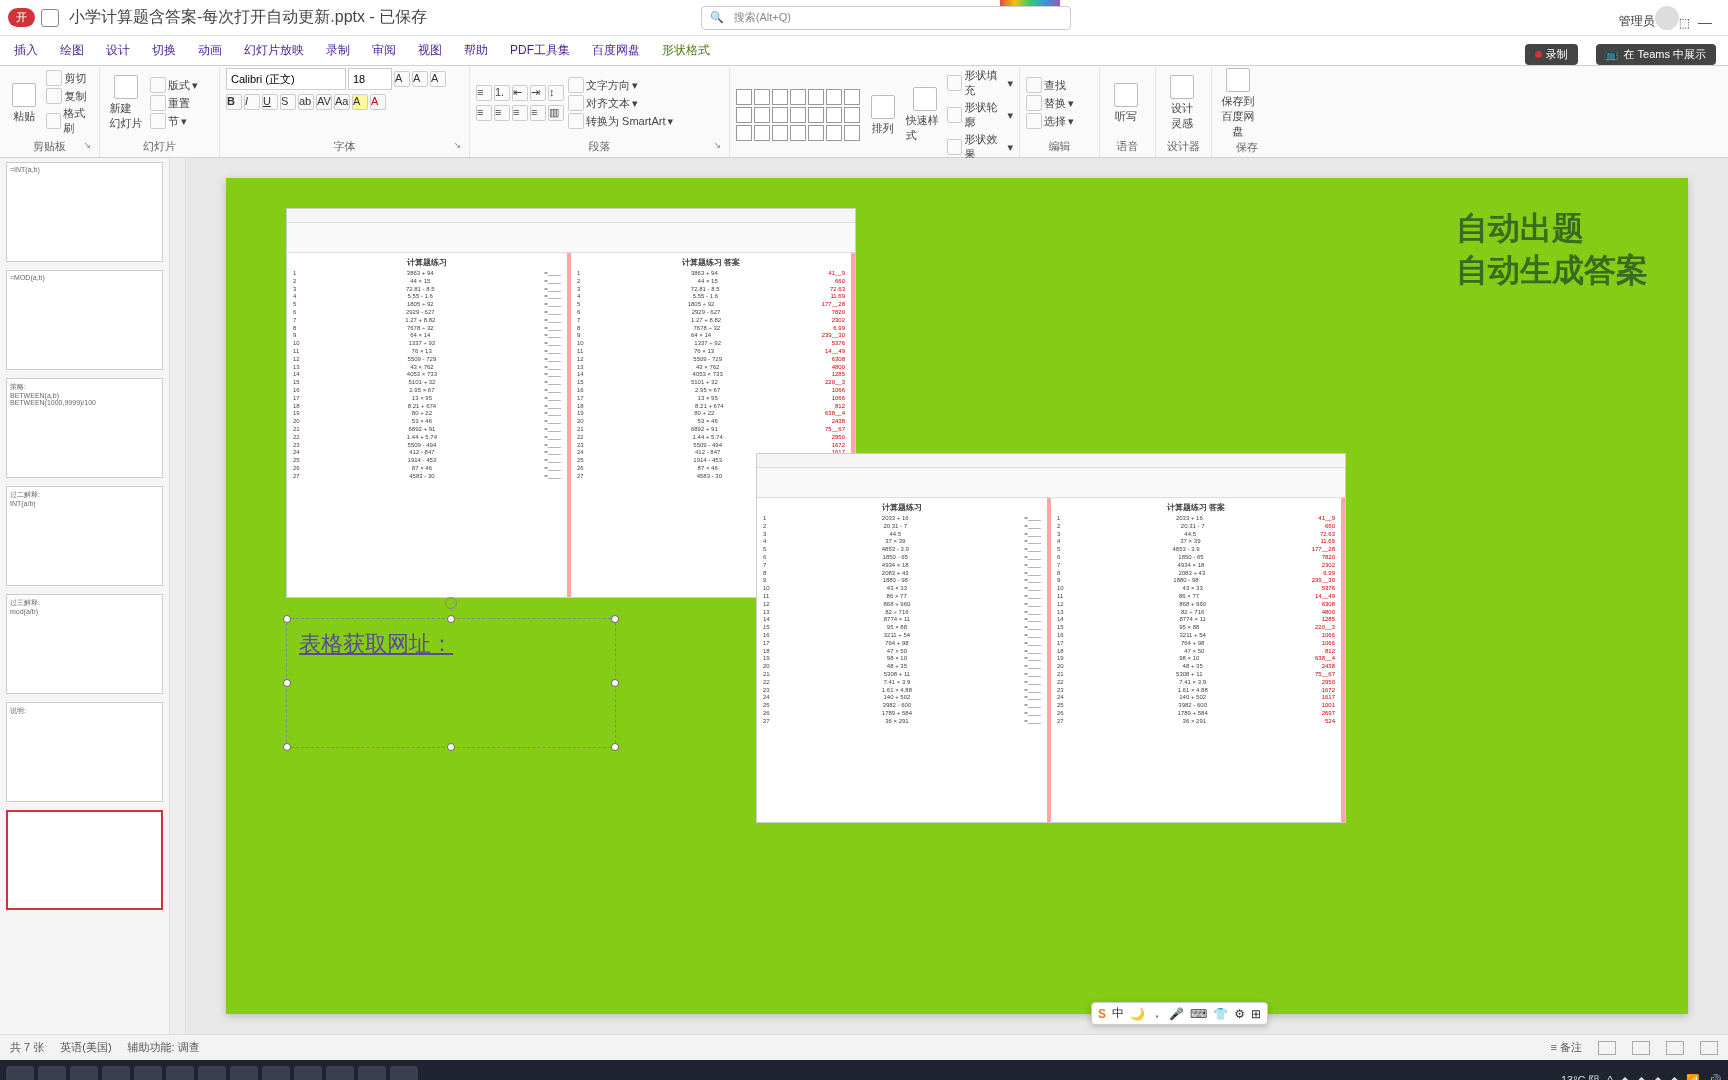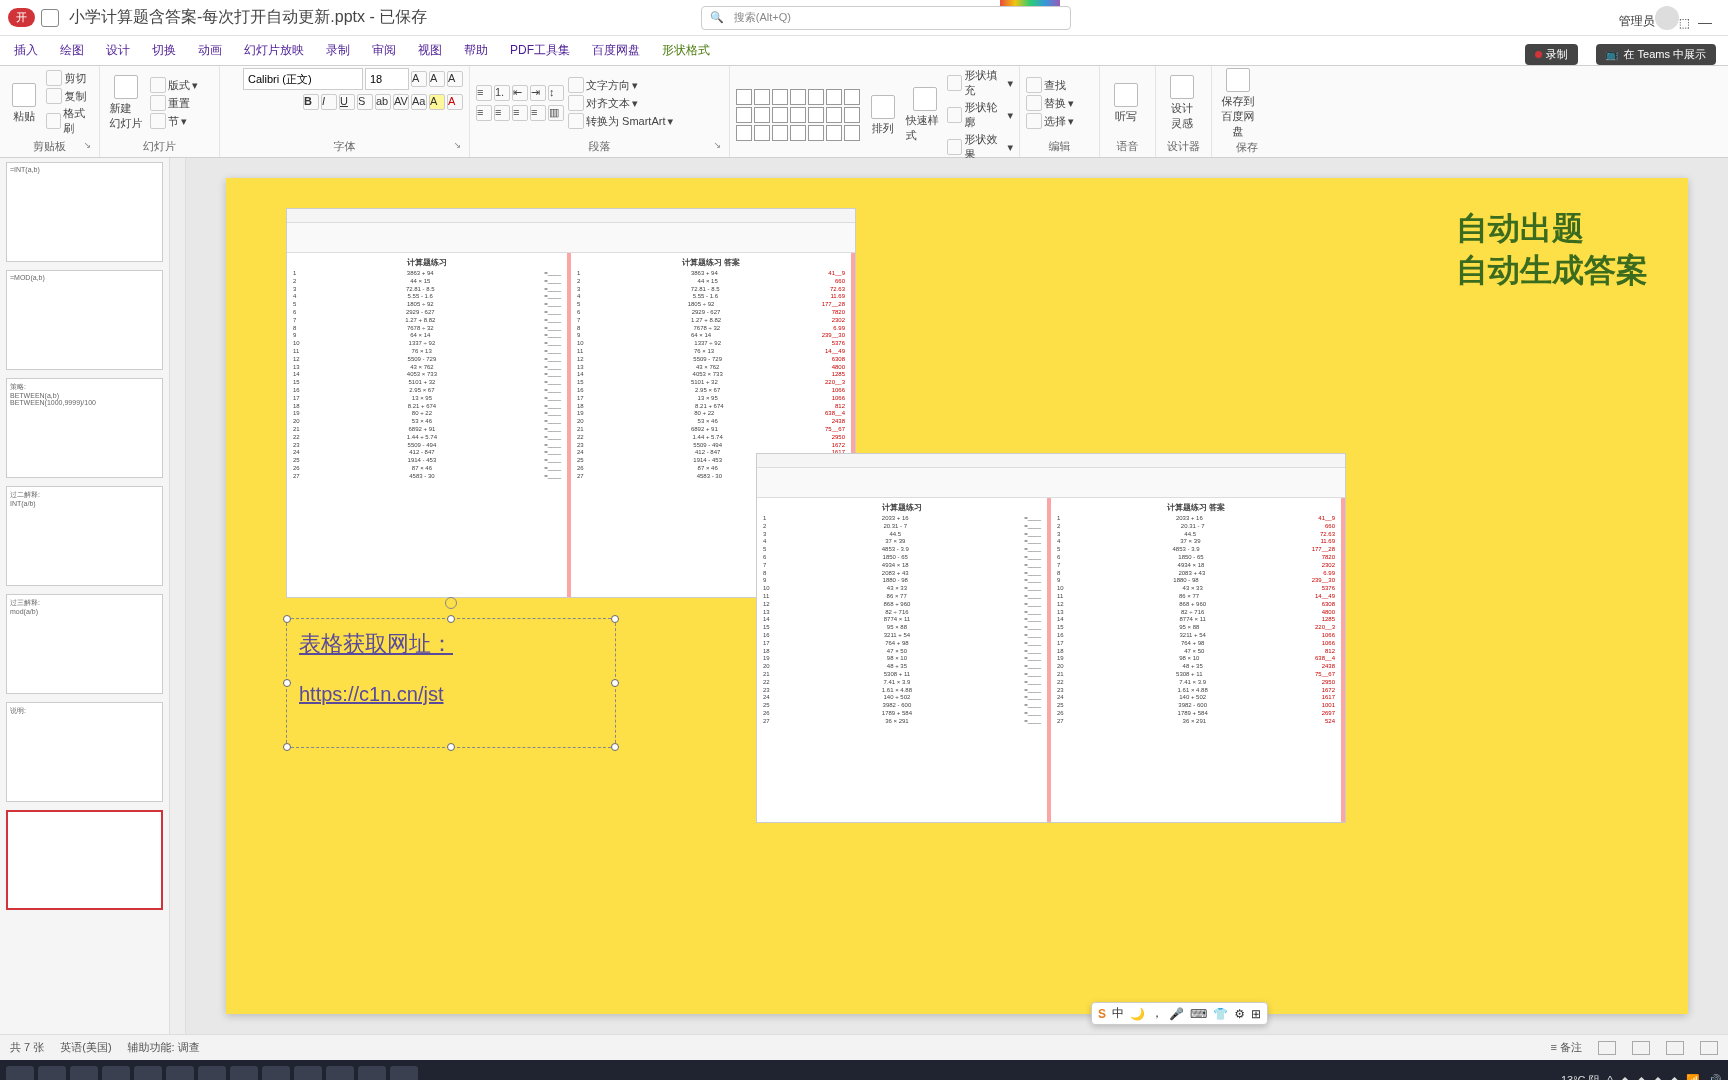--- a/index.html
+++ b/index.html
@@ -31,21 +31,21 @@
 .font-sel{width:120px;height:22px;border:1px solid #ccc;background:#fff;font-size:11px;padding:0 4px}
 .size-sel{width:44px;height:22px;border:1px solid #ccc;background:#fff;font-size:11px;padding:0 4px}
 .icon-grid{display:grid;grid-template-columns:repeat(7,16px);grid-auto-rows:16px;gap:2px}
 .icon-grid .sh{border:1px solid #999;background:#fff}
 .workspace{display:flex;height:876px}
 .thumb-pane{width:170px;background:#f5f5f5;border-right:1px solid #ddd;overflow:hidden;padding:4px 6px}
 .thumb{border:1px solid #ccc;background:#fff;margin-bottom:8px;font-size:7px;color:#666;padding:3px;height:100px;overflow:hidden}
 .thumb.sel{border:2px solid #d13438}
 .gutter{width:16px;background:#eee;border-right:1px solid #ddd}
 .canvas-area{flex:1;background:#e8e8e8;overflow:hidden;position:relative}
-.slide{position:absolute;left:40px;top:20px;right:40px;bottom:20px;background:#fde047;box-shadow:0 2px 8px rgba(0,0,0,.2)}
+.slide{position:absolute;left:40px;top:20px;right:40px;bottom:20px;background:#84cc16;box-shadow:0 2px 8px rgba(0,0,0,.2)}
 .slide-title{position:absolute;right:40px;top:30px;font-size:32px;font-weight:700;color:#3b6b1e;line-height:1.3}
 .excel-shot{position:absolute;border:1px solid #ccc;background:#fff;font-size:7px;color:#444}
 .es1{left:60px;top:30px;width:570px;height:390px}
 .es2{left:530px;top:275px;width:590px;height:370px}
 .es-head{height:14px;background:#f5f5f5;border-bottom:1px solid #ddd}
 .es-ribbon{height:30px;background:#f9f9f9;border-bottom:1px solid #ddd}
 .es-body{display:flex;height:calc(100% - 44px)}
 .es-col{flex:1;border-right:4px solid #fca5a5;padding:2px}
 .es-col-title{text-align:center;font-size:8px;font-weight:600;padding:2px}
 .es-rows{font-size:6px;line-height:1.3}
@@ -149,21 +149,21 @@
         <div class="rib-row">
             <span class="mini"></span>
             <span>重置</span>
           </div>
         <div class="rib-row"><span class="mini"></span><span>节</span> ▾</div>
       </div>
     </div>
     <div class="group-label"><span>幻灯片</span></div>
   </div>
   <div class="group" style="width:250px">
-    <div class="group-body" style="flex-direction:column;align-items:flex-end;gap:4px">
+    <div class="group-body" style="flex-direction:column;align-items:flex-start;gap:4px">
       <div class="rib-row">
         <input class="font-sel" value="Calibri (正文)" style="">
         <input class="size-sel" value="18" style="">
         <span class="mini">A</span>
         <span class="mini">A</span>
         <span class="mini">A</span>
       </div>
       <div class="rib-row">
         <span class="mini" style="font-weight:700">B</span>
         <span class="mini" style="font-style:italic">I</span>
@@ -901,21 +901,20 @@
         <div class="rot"></div>
         <div class="handle h-nw"></div>
         <div class="handle h-n"></div>
         <div class="handle h-ne"></div>
         <div class="handle h-w"></div>
         <div class="handle h-e"></div>
         <div class="handle h-sw"></div>
         <div class="handle h-s"></div>
         <div class="handle h-se"></div>
         <div class="tb-line1">表格获取网址：</div>
-        <div class="tb-line2">https://c1n.cn/jst</div>
       </div>
     </div>
   </div>
 </div>
 
 <div class="statusbar">
   <span>共 7 张</span>
   <span>英语(美国)</span>
   <span>辅助功能: 调查</span>
   <span class="spacer"></span>

